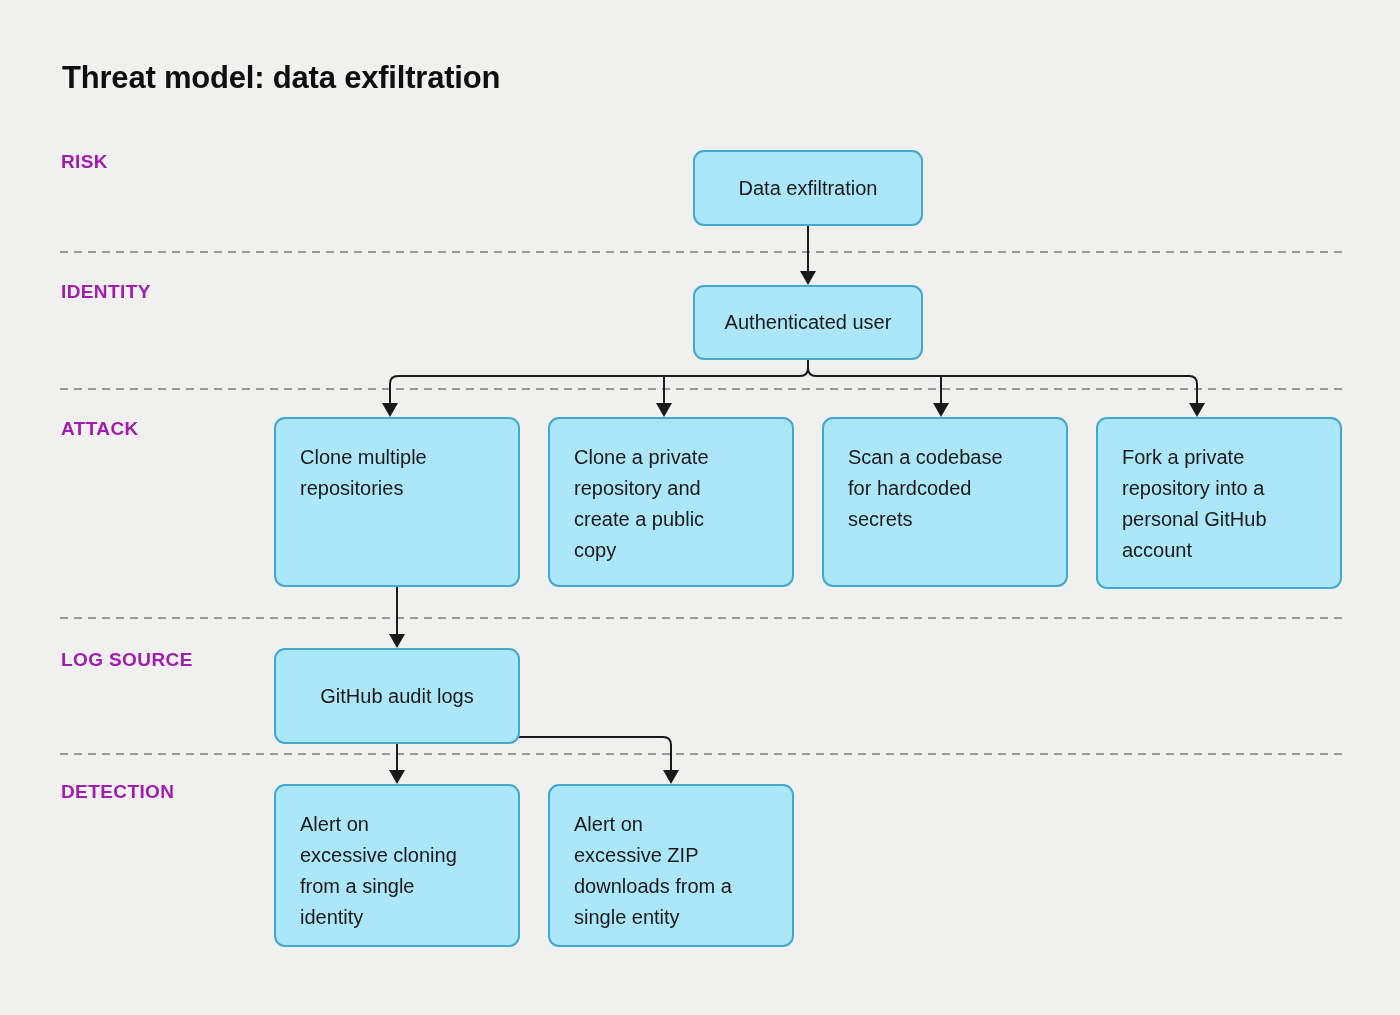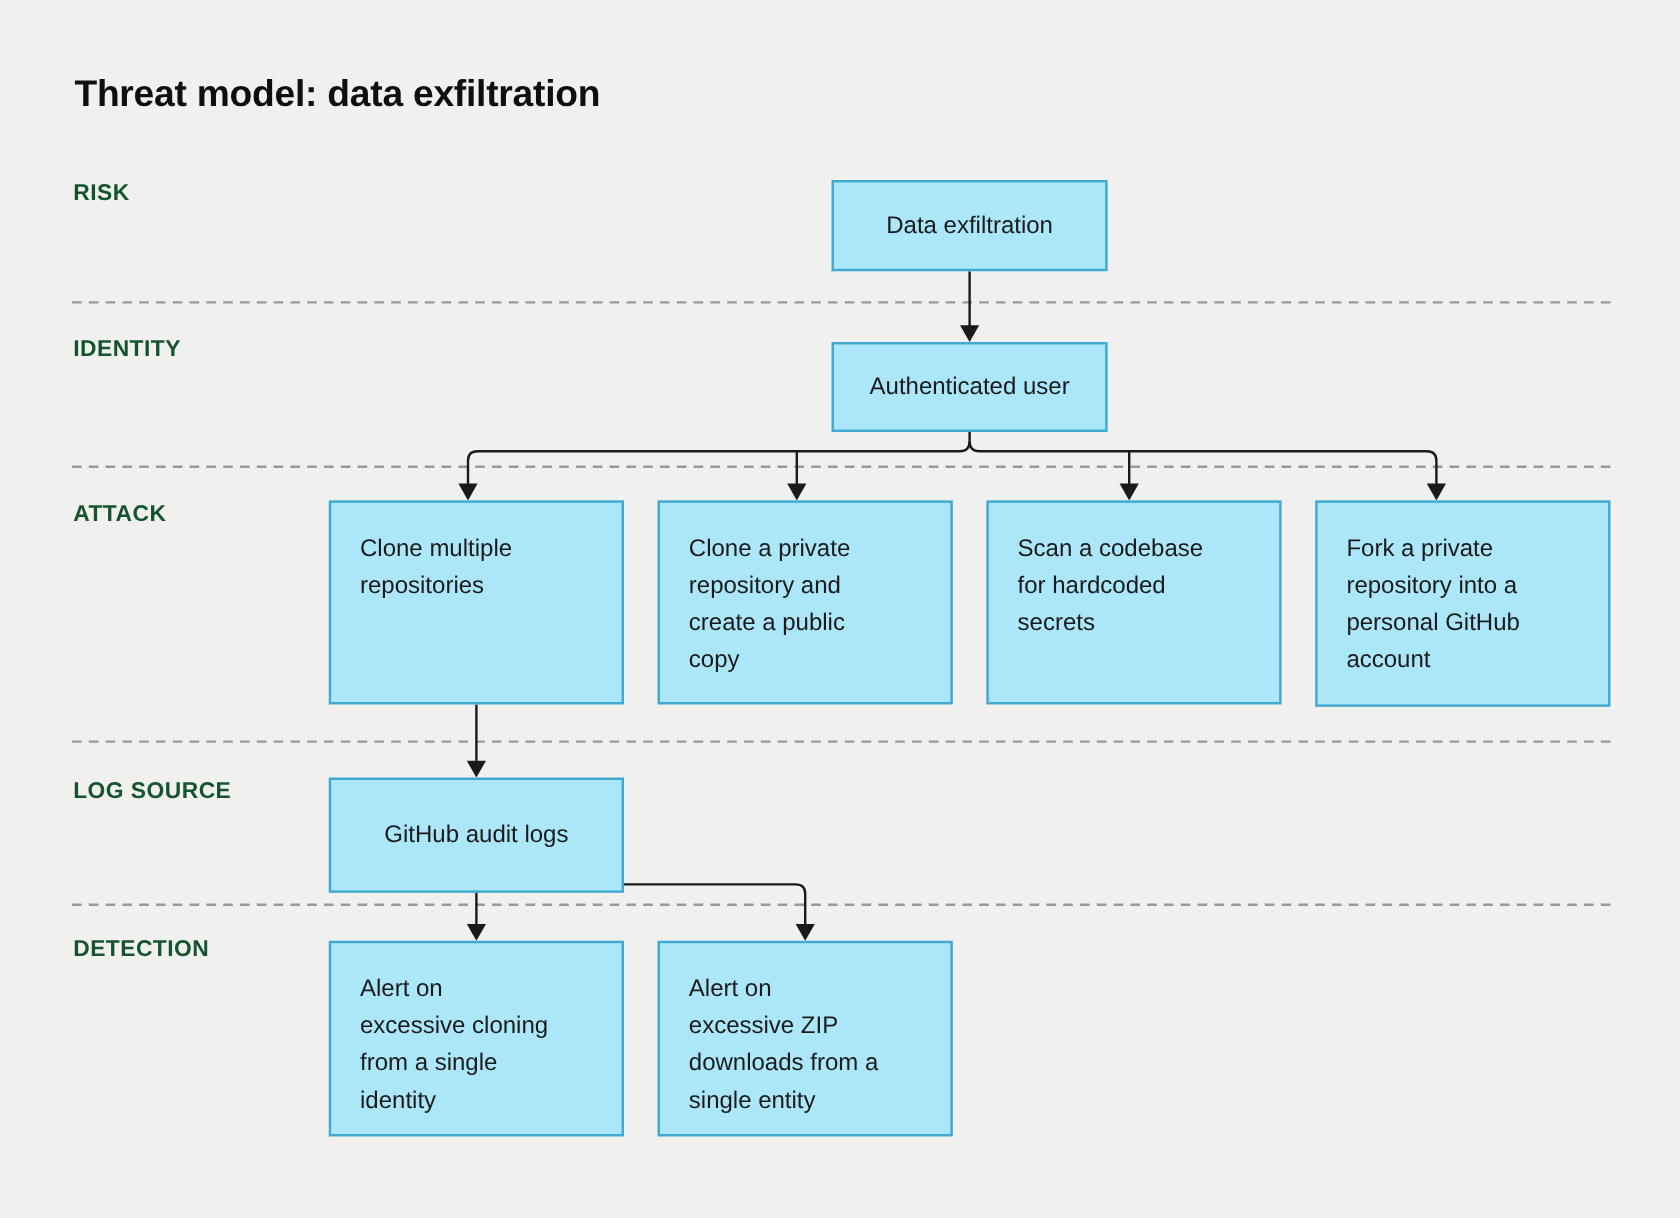--- a/index.html
+++ b/index.html
@@ -29,29 +29,29 @@
     font-weight: 700;
     letter-spacing: -0.2px;
     color: #0f0f0f;
   }
   .row-label {
     position: absolute;
     left: 61px;
     font-size: 19px;
     font-weight: 700;
     letter-spacing: 0.4px;
-    color: #14532d;
+    color: #a21caf;
     white-space: nowrap;
   }
   .node {
     position: absolute;
     box-sizing: border-box;
     background: var(--node-fill, #abe7f8);
     border: 2px solid var(--node-border, #41a9cf);
-    border-radius: 0;
+    border-radius: 11px;
     font-size: 20px;
     line-height: 31px;
     color: var(--text, #1a1a1a);
     display: flex;
   }
   .node.center {
     align-items: center;
     justify-content: center;
     text-align: center;
   }

